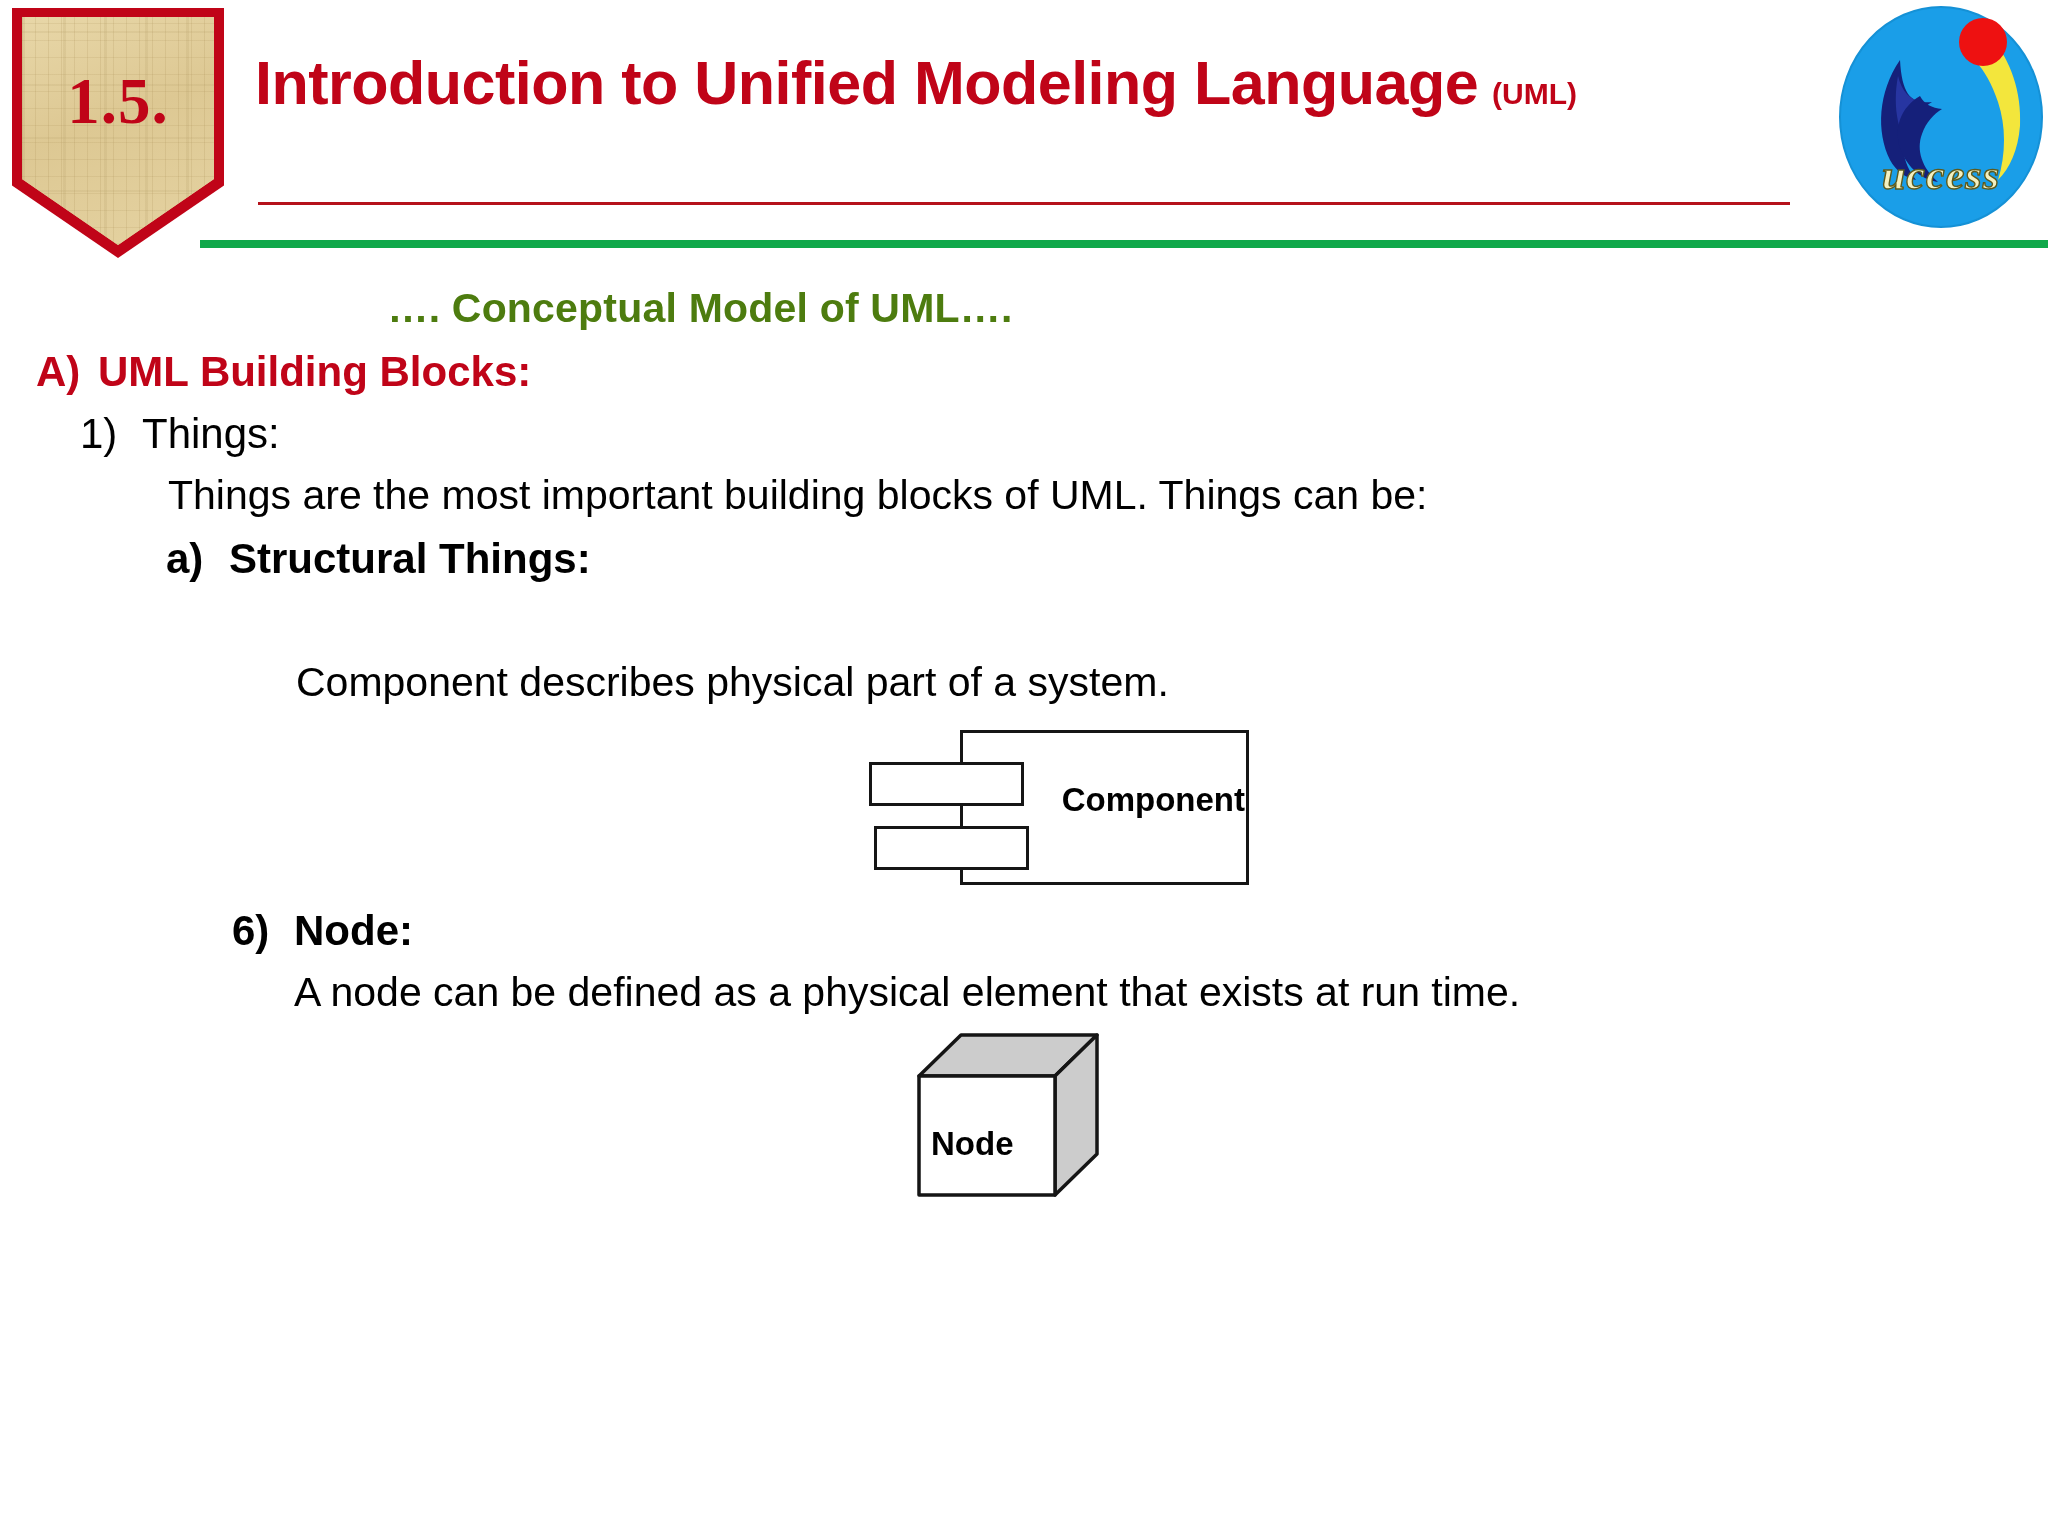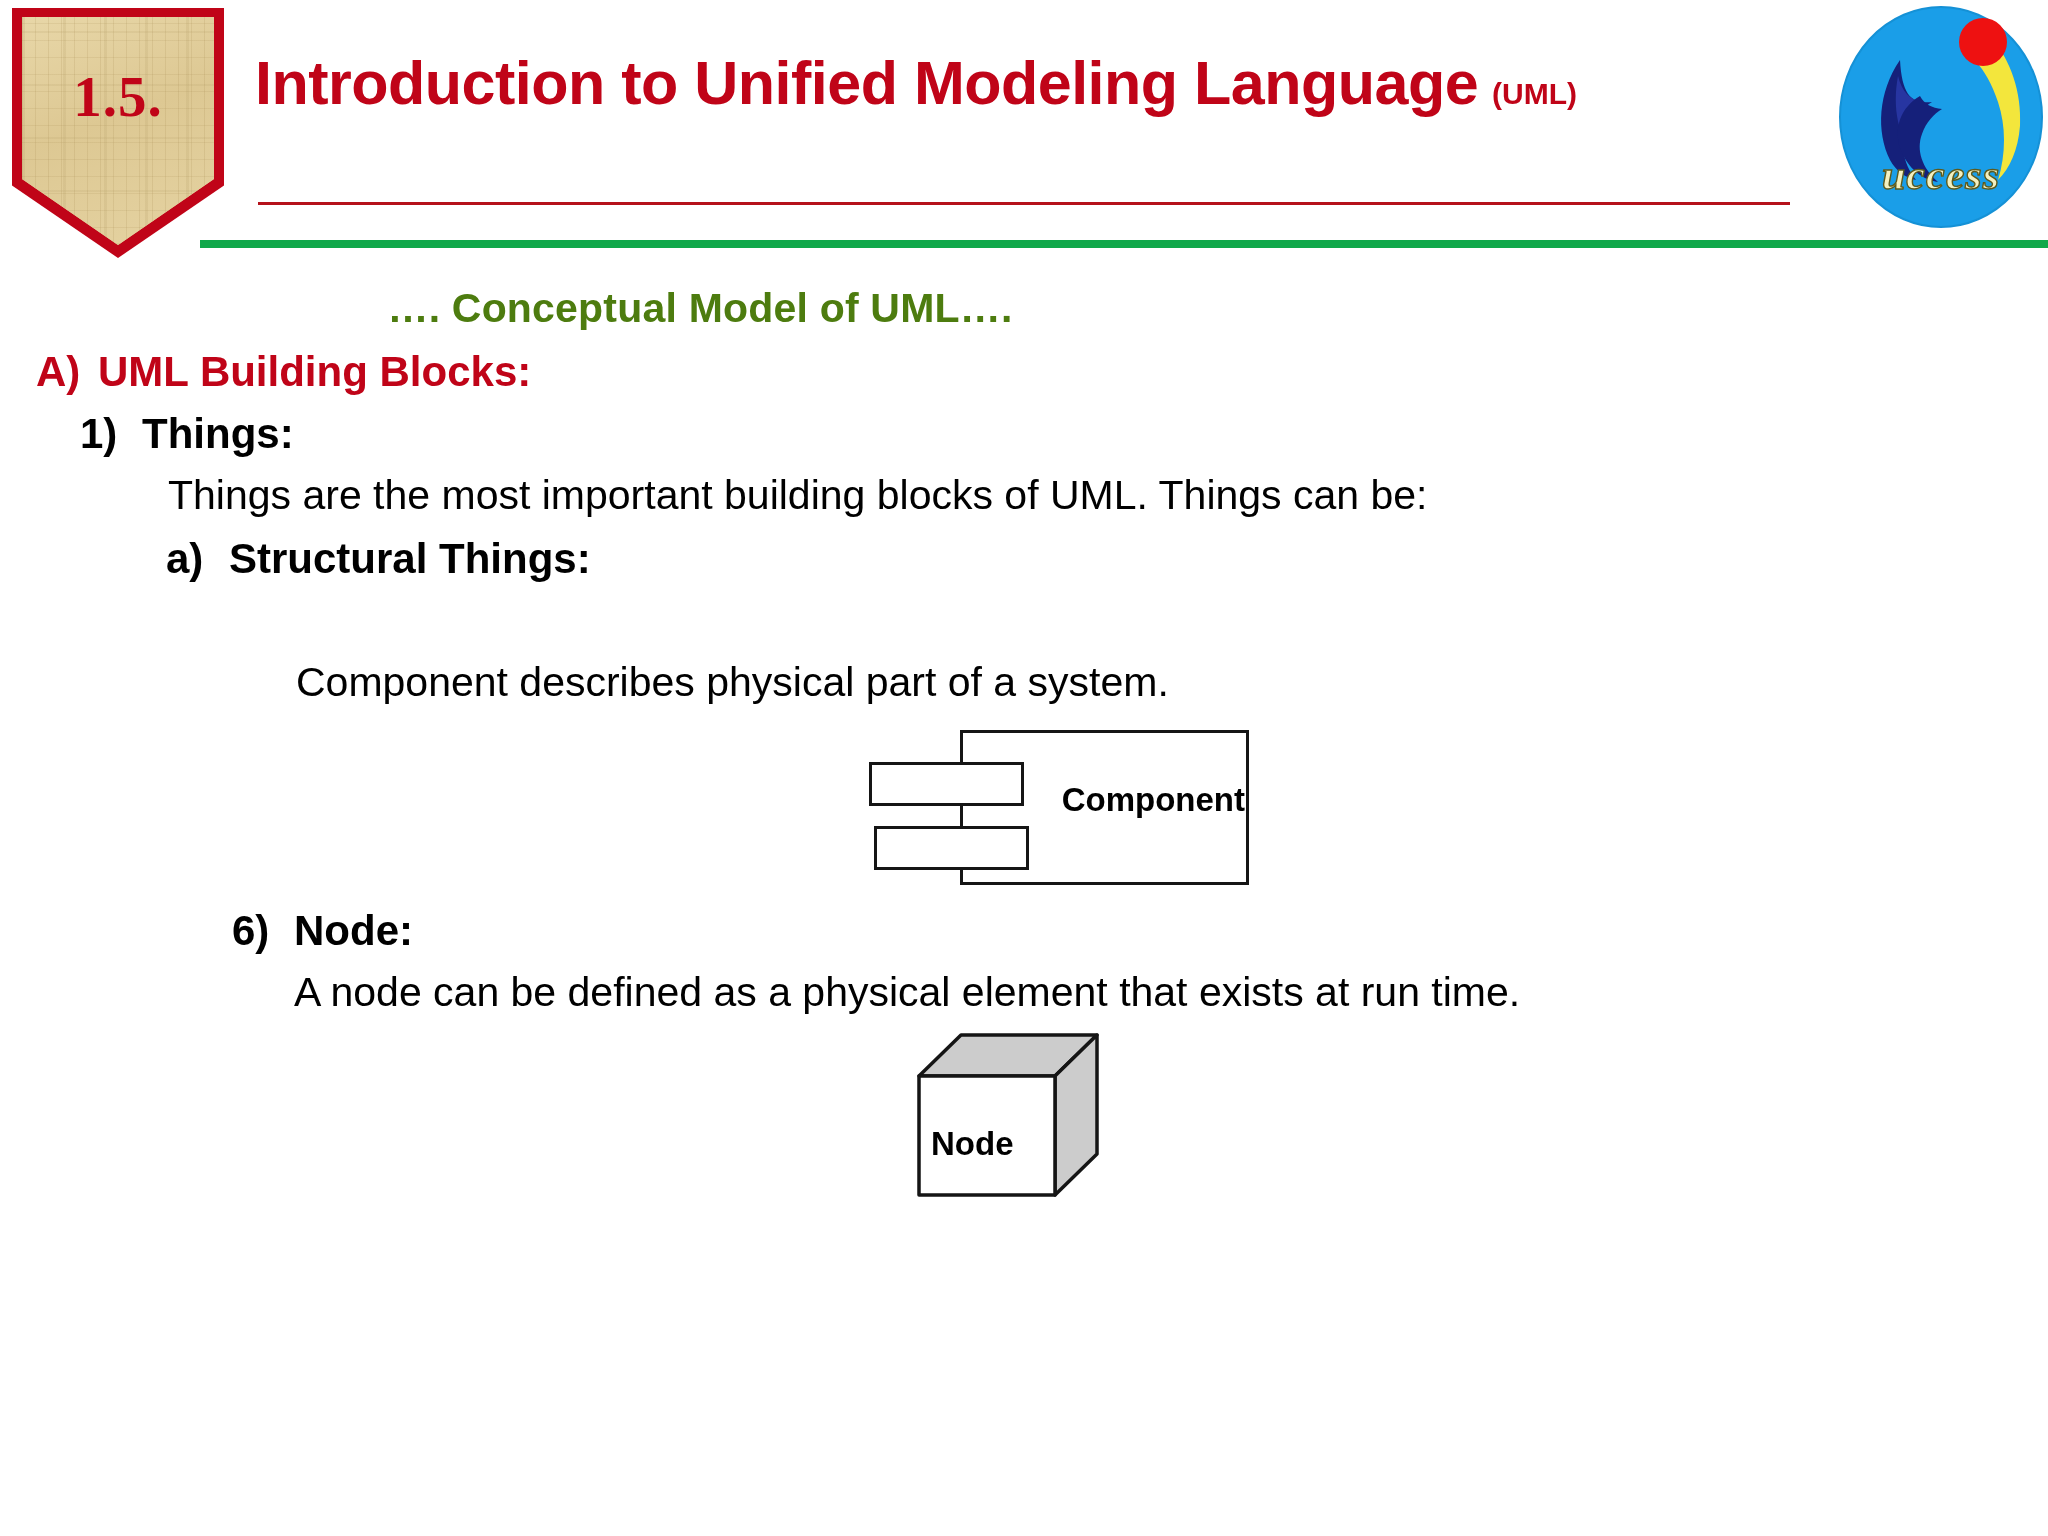--- a/index.html
+++ b/index.html
@@ -69,21 +69,21 @@
       linear-gradient(160deg, #e8d7a8 0%, #ddc893 45%, #e5d3a2 100%);
   }
   #section-badge .badge-number {
     position: absolute;
     left: 0;
     top: 56px;
     width: 212px;
     text-align: center;
     font-family: "Liberation Serif", serif;
     font-weight: bold;
-    font-size: 57px;
+    font-size: 65px;
     color: #c00418;
     letter-spacing: 1px;
   }
 
   #slide-title {
     position: absolute;
     left: 255px;
     top: 48px;
     font-family: "Liberation Sans", sans-serif;
     font-weight: bold;
@@ -166,21 +166,21 @@
     font-weight: bold;
     color: #c00418;
   }
   #bullet-a .bullet-marker { width: 62px; }
 
   
   #bullet-1 {
     left: 80px;
     top: 160px;
     font-size: 42px;
-    font-weight: bold;
+    font-weight: normal;
   }
   #bullet-1 .bullet-marker { width: 62px; }
 
   
   #para-things {
     left: 168px;
     top: 222px;
     font-size: 41px;
     font-weight: normal;
   }

